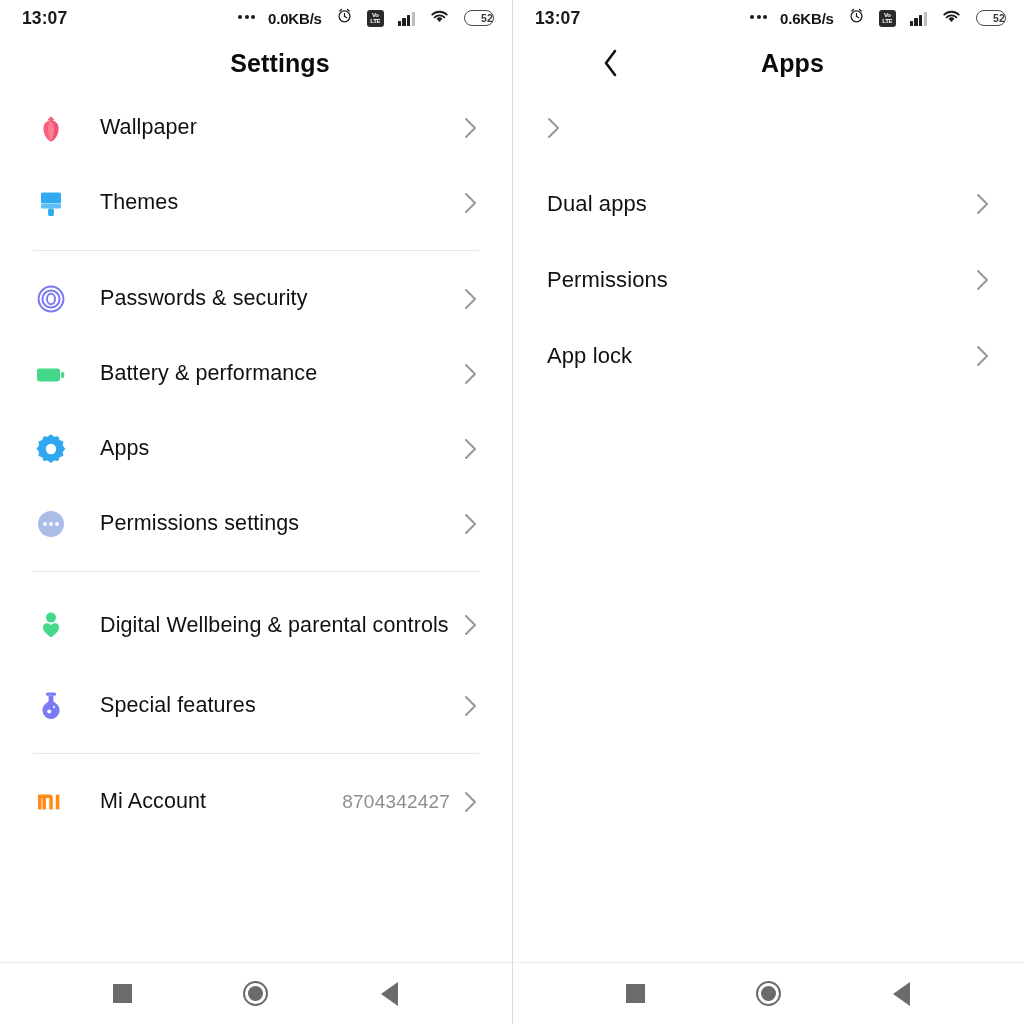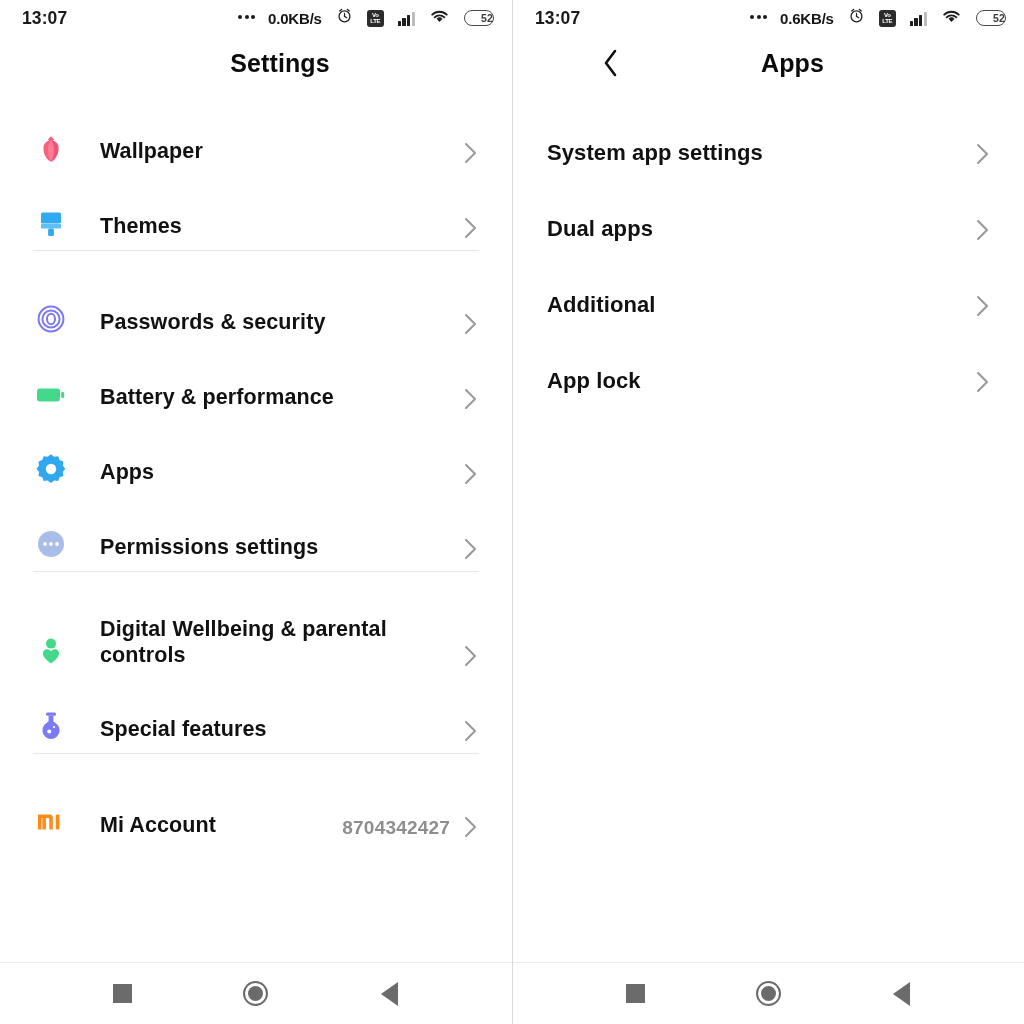--- a/index.html
+++ b/index.html
@@ -90,25 +90,24 @@
     position: absolute; left: 34px; top: 50%;
     transform: translateY(-50%);
     width: 32px; height: 32px;
     display: flex; align-items: center; justify-content: center;
   }
   .back-btn svg { display: block; }
 
   
   .list { flex: 1 1 auto; overflow: hidden; position: relative; }
   .row {
-    display: flex; align-items: flex-end;
+    display: flex; align-items: center;
     padding: 0 34px;
     height: 75px;
     position: relative;
-    font-weight: bold;
   }
   .row .iconwrap {
     width: 34px; height: 34px; flex: 0 0 34px;
     display: flex; align-items: center; justify-content: center;
     margin-right: 32px;
   }
   .row .label {
     font-size: 21.5px; color: #111111; line-height: 1.25;
     letter-spacing: .1px; flex: 1 1 auto;
   }
@@ -429,37 +428,36 @@
       <div class="back-btn">
         <svg width="18" height="30" viewBox="0 0 18 30">
             <path d="M13 3 4 15l9 12" fill="none" stroke="#111111" stroke-width="2.6" stroke-linecap="round" stroke-linejoin="round"></path>
           </svg>
       </div>
       <h1>Apps</h1>
     </div>
 
     <div class="list">
       <div class="row plain">
-        <span class="label">System app settings</span>
         <span class="chev">
           <svg width="14" height="24" viewBox="0 0 14 24">
               <path d="M2 3 11 12 2 21" fill="none" stroke="#9a9a9a" stroke-width="2.1" stroke-linecap="round" stroke-linejoin="round"></path>
             </svg>
         </span>
       </div>
       <div class="row plain">
         <span class="label">Dual apps</span>
         <span class="chev">
           <svg width="14" height="24" viewBox="0 0 14 24">
               <path d="M2 3 11 12 2 21" fill="none" stroke="#9a9a9a" stroke-width="2.1" stroke-linecap="round" stroke-linejoin="round"></path>
             </svg>
         </span>
       </div>
       <div class="row plain">
-        <span class="label">Additional</span>
+        <span class="label">Permissions</span>
         <span class="chev">
           <svg width="14" height="24" viewBox="0 0 14 24">
               <path d="M2 3 11 12 2 21" fill="none" stroke="#9a9a9a" stroke-width="2.1" stroke-linecap="round" stroke-linejoin="round"></path>
             </svg>
         </span>
       </div>
       <div class="row plain">
         <span class="label">App lock</span>
         <span class="chev">
           <svg width="14" height="24" viewBox="0 0 14 24">

